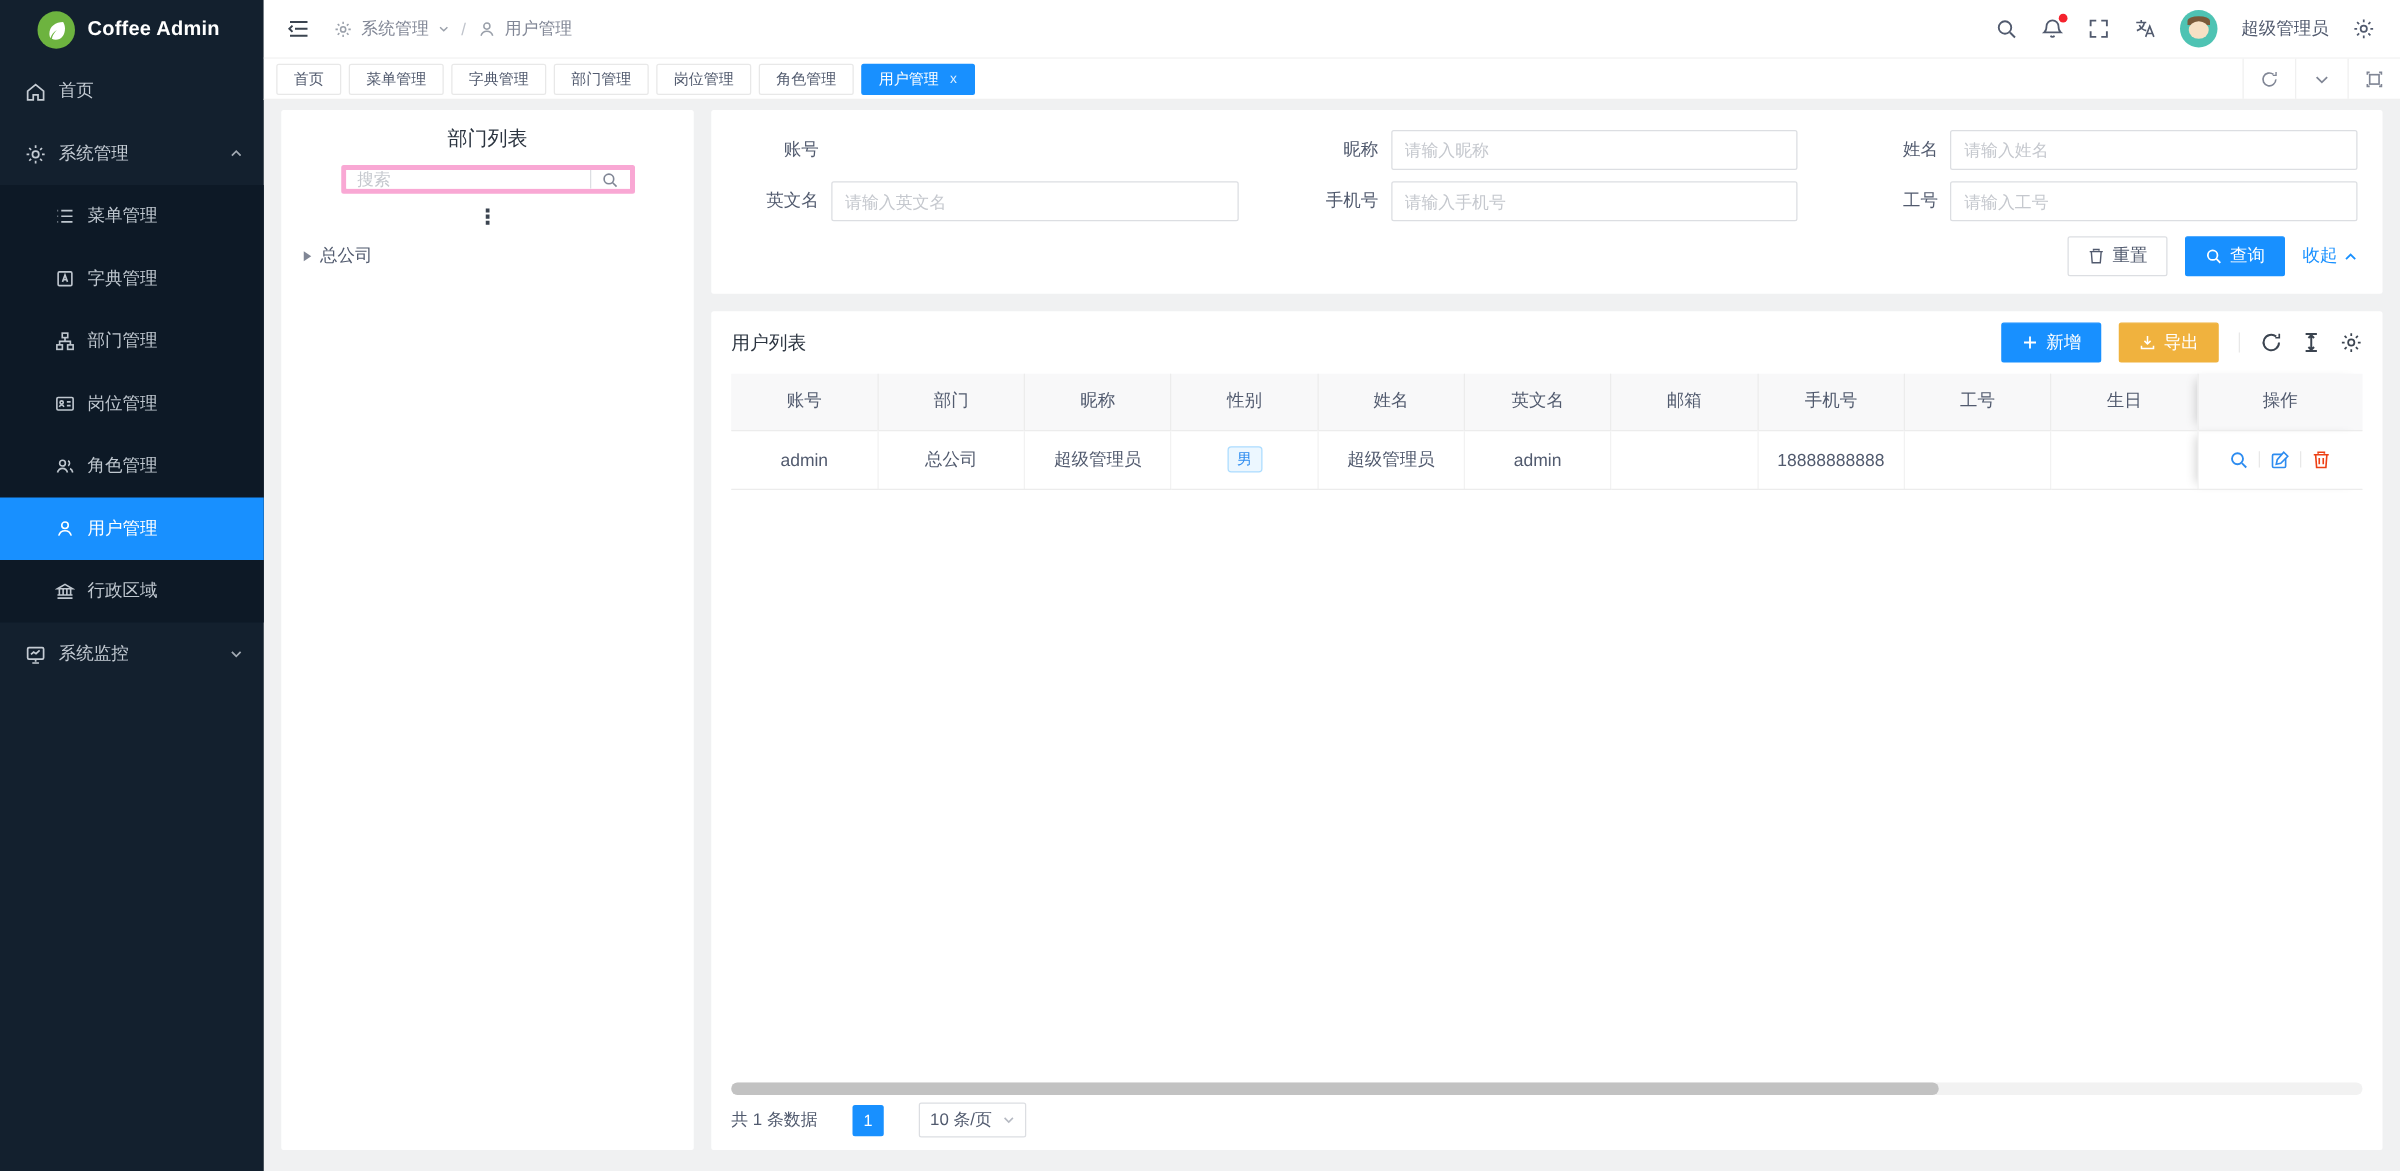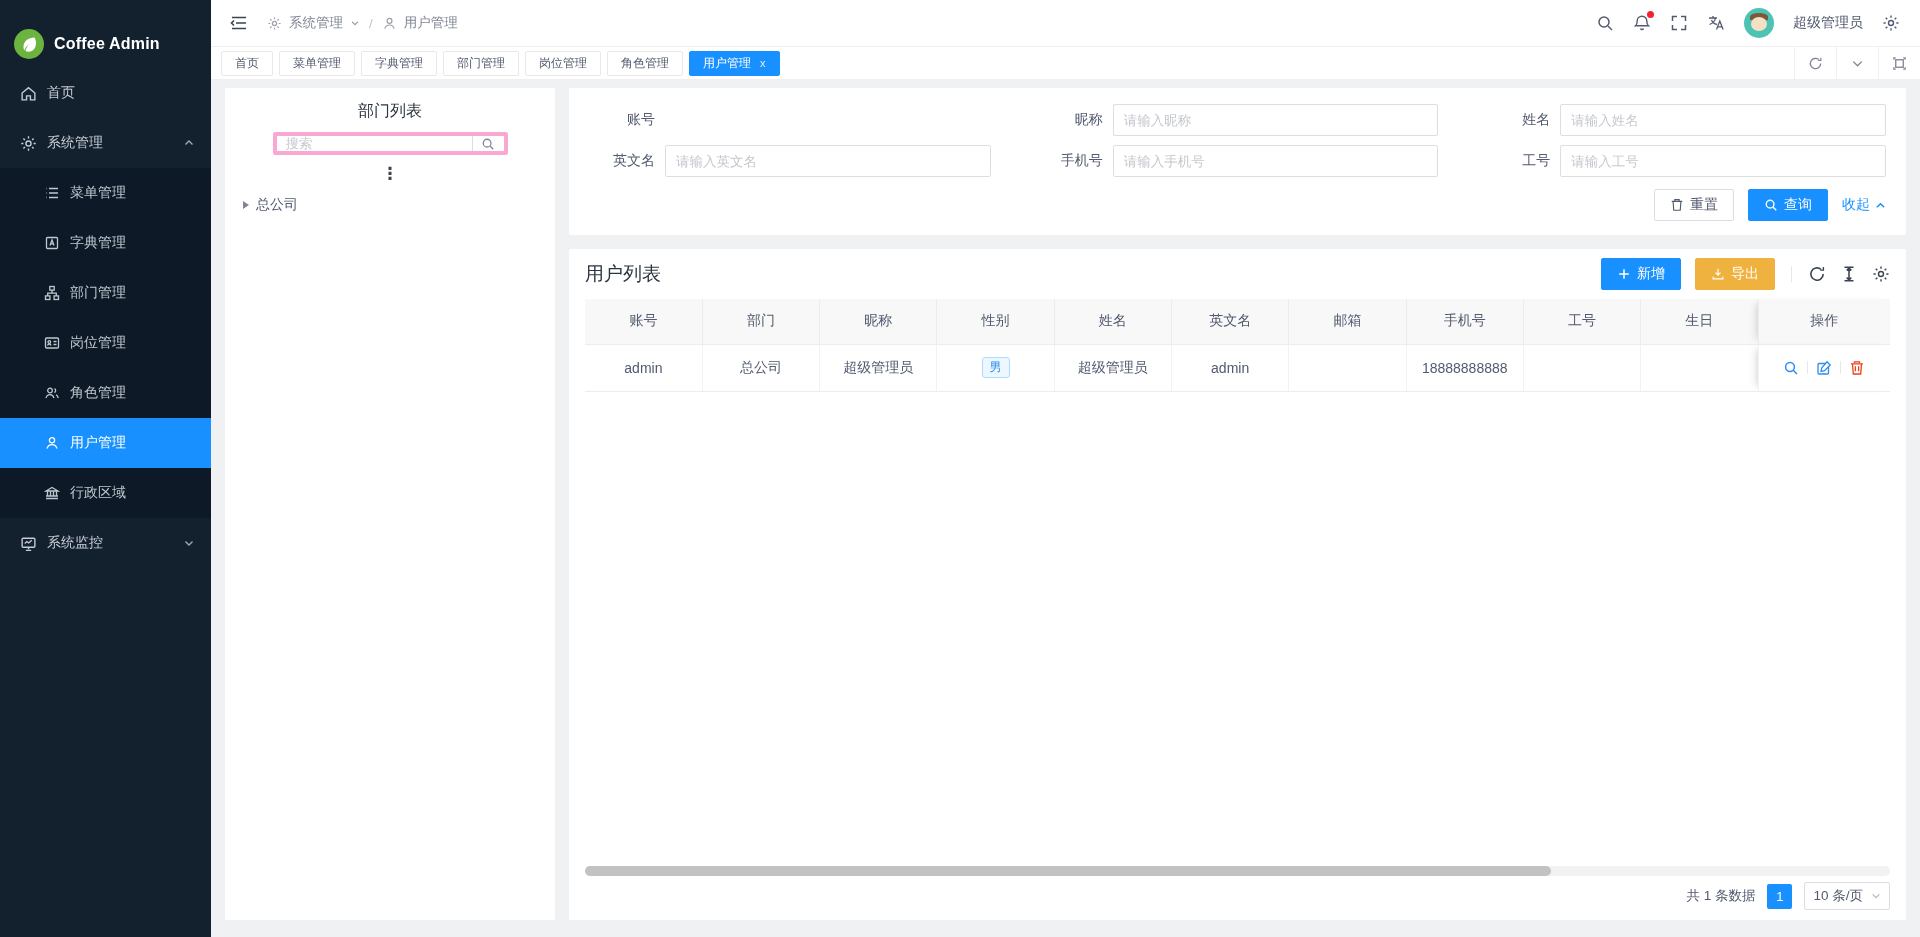--- a/index.html
+++ b/index.html
@@ -2,21 +2,21 @@
 <html><head>
 <meta charset="utf-8">
 <style>
   * { margin:0; padding:0; box-sizing:border-box; }
   html,body { width:1920px; height:937px; overflow:hidden; }
   body { font-family:"Liberation Sans","DejaVu Sans",sans-serif; background:#f0f1f2; color:#515a6e; }
   .app { display:flex; width:1920px; height:937px; }
 
   
   .sidebar { width:211px; height:100%; background:#13202e; flex-shrink:0; display:flex; flex-direction:column; }
-  .logo-row { height:48px; display:flex; align-items:center; padding-left:14px; gap:10px;margin-top:20px; }
+  .logo-row { height:48px; display:flex; align-items:center; padding-left:30px; gap:10px; }
   .logo-badge { width:30px; height:30px; border-radius:50%; background:#6db33f; display:flex; align-items:center; justify-content:center; flex-shrink:0; }
   .logo-badge svg { width:20px; height:20px; }
   .logo-title { color:#ffffff; font-weight:bold; font-size:16px; letter-spacing:.2px; }
   .menu { flex:1; }
   .m-item { height:50px; display:flex; align-items:center; padding:0 16px 0 20px; color:#c5ccd4; font-size:14px; cursor:pointer; }
   .m-item .mi { width:17px; height:17px; margin-right:10px; flex-shrink:0; }
   .m-item .grow { flex:1; }
   .m-item .chev { width:12px; height:12px; opacity:.8; }
   .submenu { background:#0d1926; }
   .s-item { height:50px; display:flex; align-items:center; padding-left:44px; color:#bfc7cf; font-size:14px; cursor:pointer; }
@@ -78,21 +78,21 @@
   .f-actions { display:flex; justify-content:flex-end; align-items:center; gap:14px; margin-top:12px; }
   .btn { height:32px; display:inline-flex; align-items:center; gap:6px; padding:0 15px; border-radius:2px; font-size:14px; cursor:pointer; border:1px solid #dcdee2; background:#fff; color:#515a6e; }
   .btn svg { width:14px; height:14px; }
   .btn.primary { background:#1890ff; border-color:#1890ff; color:#fff; }
   .btn.warn { background:#f0b23e; border-color:#f0b23e; color:#fff; }
   .link-collapse { color:#1890ff; font-size:14px; display:inline-flex; align-items:center; gap:5px; cursor:pointer; }
   .link-collapse svg { width:11px; height:11px; }
 
   .table-card { background:#fff; border-radius:2px; flex:1; min-height:0; padding:0 16px; display:flex; flex-direction:column; }
   .tc-head { height:50px; display:flex; align-items:center; }
-  .tc-title { font-size:19px; color:#2b3440; }
+  .tc-title { font-size:15px; color:#2b3440; }
   .tc-tools { margin-left:auto; display:flex; align-items:center; gap:14px; }
   .tool-sep { width:1px; height:16px; background:#e8e8e8; margin:0 2px; }
   .gico { width:18px; height:18px; color:#3b4450; cursor:pointer; }
   .gico svg { width:100%; height:100%; }
 
   table.grid { width:100%; border-collapse:collapse; table-layout:fixed; }
   table.grid th { background:#f8f8f9; height:45px; font-weight:normal; font-size:14px; color:#515a6e; border-right:1px solid #ececec; }
   table.grid th:last-child { border-right:none; }
   table.grid td { height:47px; text-align:center; font-size:14px; color:#515a6e; border-top:1px solid #ececec; border-right:1px solid #f2f2f2; border-bottom:1px solid #ececec; }
   table.grid td:last-child { border-right:none; }
@@ -101,21 +101,21 @@
   .tag-gender { display:inline-block; padding:2px 7px; font-size:12px; color:#2d8cf0; background:#ecf7ff; border:1px solid #abdcff; border-radius:3px; line-height:1.3; }
   .op-cell { display:flex; align-items:center; justify-content:center; gap:8px; }
   .op-ic { width:16px; height:16px; cursor:pointer; }
   .op-ic.blue { color:#2d8cf0; }
   .op-ic.red { color:#ed4014; }
   .op-div { width:1px; height:13px; background:#e8e8e8; }
 
   .table-spacer { flex:1; }
   .hscroll { height:10px; background:#f2f2f2; border-radius:5px; position:relative; }
   .hscroll .thumb { position:absolute; left:0; top:0; height:10px; width:74%; background:#c2c2c2; border-radius:5px; cursor:pointer; }
-  .tc-footer { height:44px; display:flex; align-items:center; justify-content:flex-end; gap:12px; padding-bottom:4px; }
+  .tc-footer { height:44px; display:flex; align-items:center; justify-content:flex-start; gap:28px; padding-bottom:4px; }
   .total-text { font-size:13.5px; color:#515a6e; }
   .page-num { width:25px; height:25px; background:#1890ff; color:#fff; border-radius:2px; display:flex; align-items:center; justify-content:center; font-size:13px; cursor:pointer; }
   .page-size { height:28px; border:1px solid #dcdee2; border-radius:2px; display:flex; align-items:center; gap:8px; padding:0 8px; font-size:13.5px; color:#515a6e; cursor:pointer; background:#fff; }
   .page-size svg { width:10px; height:10px; color:#b5b9c2; }
 </style>
 </head>
 <body>
 
 <div class="app">
 

